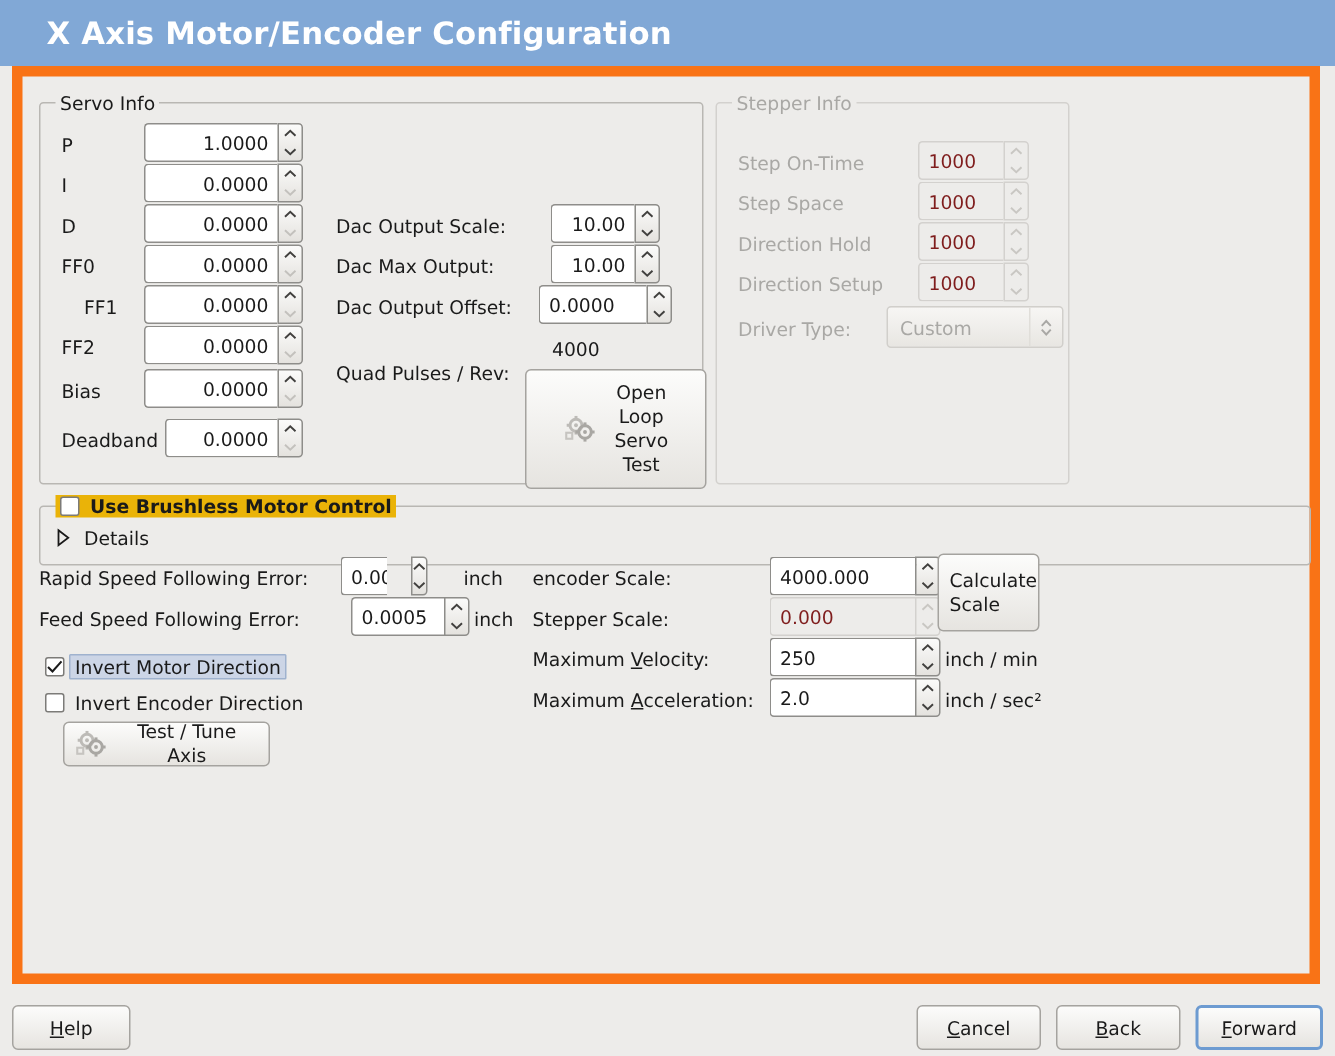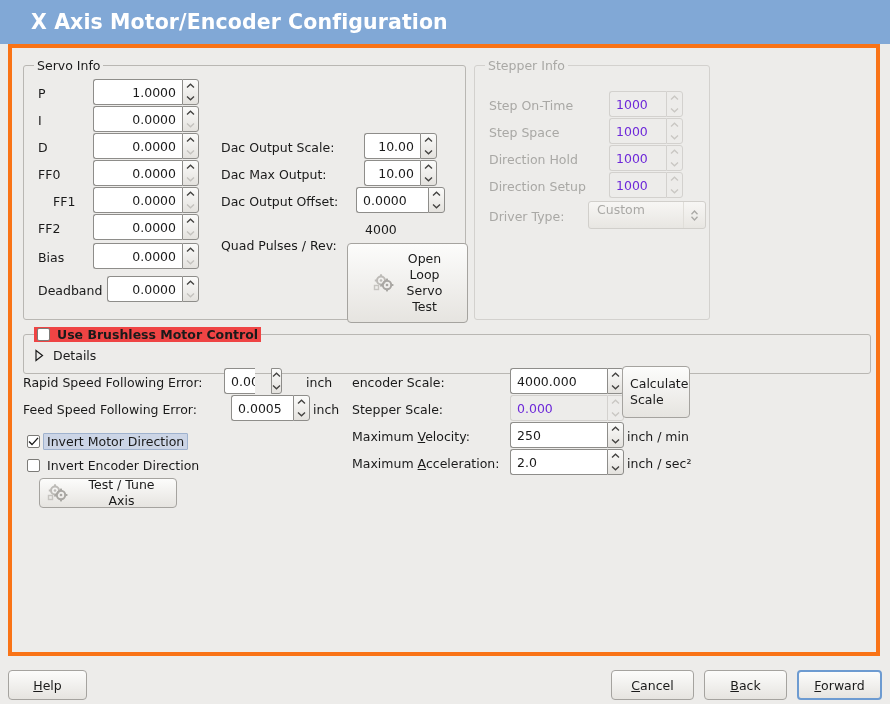--- a/index.html
+++ b/index.html
@@ -26,21 +26,21 @@
     font-size: 20.5px;
     font-weight: bold;
     letter-spacing: 0.1px;
   }
 
   
   .content-panel {
     position: absolute;
     left: 8px; top: 44px;
     width: 872px; height: 612px;
-    border: 4px solid #f97316;
+    border: 7px solid #f97316;
     background: #edecea;
   }
 
   
   .frame {
     position: absolute;
     border: 1px solid #b9b7b3;
     border-radius: 3px;
   }
   .frame > .frame-label {
@@ -89,32 +89,33 @@
     flex-direction: column;
   }
   .spin .btns .arw {
     flex: 1 1 50%;
     display: flex;
     align-items: center;
     justify-content: center;
   }
   .spin .btns .arw svg { display: block; }
   .spin .btns .arw.off svg polyline { stroke: #c3c1bd; }
-  .spin.disabled .entry { background: #edecea; border-color: #d3d1ce; color: #6d28d9; }
+  .spin.disabled .entry { background: #edecea; border-color: #d3d1ce; color: #7f1d1d; }
   .spin.disabled .btns { border-color: #d3d1ce; background: #edecea; }
   .spin.disabled .btns .arw svg polyline { stroke: #c9c7c3; }
 
   
   .combo {
     position: absolute;
     height: 28px;
     border: 1px solid #d1cfcb;
     border-radius: 3px;
     background: linear-gradient(#f7f6f4, #e8e6e2);
     display: flex;
+    align-items: center;
   }
   .combo .ctext { flex: 1 1 auto; padding-left: 8px; font-size: 12.5px; color: #a9a8a5; }
   .combo .carrow { width: 22px; display: flex; align-items: center; justify-content: center;
                    border-left: 1px solid #e0ded9; height: 100%; }
 
   
   .btn {
     position: absolute;
     border: 1px solid #a5a39f;
     border-radius: 4px;
@@ -475,21 +476,21 @@
       <span class="carrow">
         <svg width="9" height="13" viewBox="0 0 9 13">
           <polyline points="1.5,5.2 4.5,2 7.5,5.2" fill="none" stroke="#a9a8a5" stroke-width="1.3"></polyline>
           <polyline points="1.5,7.8 4.5,11 7.5,7.8" fill="none" stroke="#a9a8a5" stroke-width="1.3"></polyline>
         </svg>
       </span>
     </div>
   </div>
 
   <div class="frame" style="left:11px; top:286px; width:848px; height:40px;">
-    <div class="cbrow" style="left:10px; top:-8px; background:#ef4444; padding:0 3px;">
+    <div class="cbrow" style="left:10px; top:-8px; background:#eab308; padding:0 3px;">
       <span class="cbox"></span>
       <span class="cblabel bold" style="font-weight:bold;">Use Brushless Motor Control</span>
     </div>
     <div class="expander" style="left:10px; top:13px;">
       <span class="tri">
         <svg width="10" height="13" viewBox="0 0 10 13">
             <polygon points="2,1.5 8.5,6.5 2,11.5" fill="none" stroke="#1a1a1a" stroke-width="1.2"></polygon>
           </svg>
       </span>
       <span class="cblabel">Details</span>

